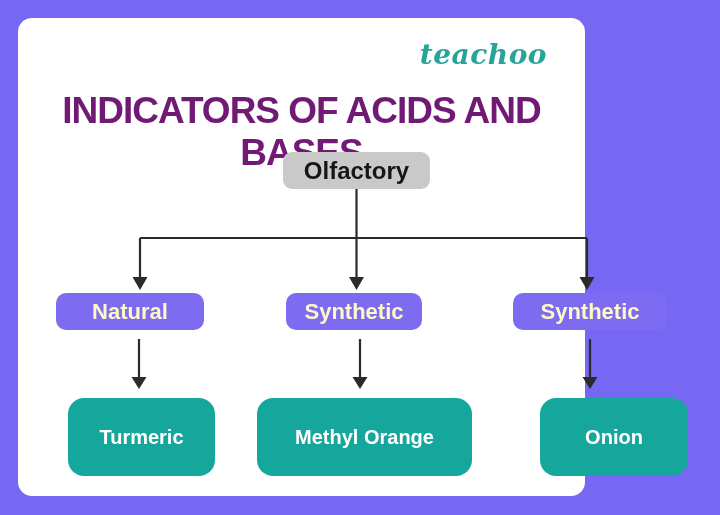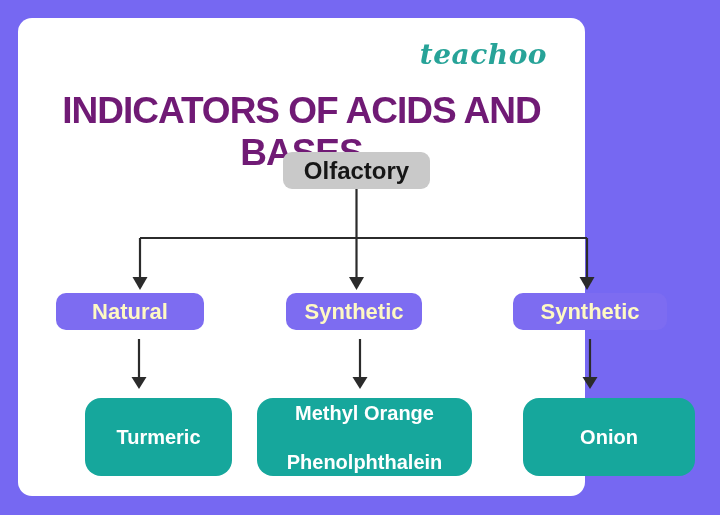--- a/index.html
+++ b/index.html
@@ -90,23 +90,23 @@
     color: #ffffff;
     font-size: 20px;
     font-weight: bold;
     display: flex;
     flex-direction: column;
     align-items: center;
     justify-content: space-evenly;
     text-align: center;
     padding: 4px 6px;
   }
-  .leaf-natural   { left: 68px;  width: 147px; margin-left: 17px; }
+  .leaf-natural   { left: 68px;  width: 147px; }
   .leaf-synthetic { left: 257px; width: 215px; gap: 26px; }
-  .leaf-olfactory { left: 523px; width: 172px; justify-content: center; }
+  .leaf-olfactory { left: 540px; width: 148px; justify-content: center; }
 </style>
 </head>
 <body>
 
 <div class="canvas">
   <div class="card">
 
     <div class="logo">teachoo</div>
 
     <h1 class="title">INDICATORS OF ACIDS AND BASES</h1>
@@ -131,19 +131,18 @@
   <div class="node cat-node cat-natural">Natural</div>
   <div class="node cat-node cat-synthetic">Synthetic</div>
   <div class="node cat-node cat-olfactory">Synthetic</div>
 
   <div class="leaf-node leaf-natural">
     <div>Turmeric</div>
   </div>
 
   <div class="leaf-node leaf-synthetic">
     <div>Methyl Orange</div>
-    <div>Phenolphthalein</div>
   </div>
 
   <div class="leaf-node leaf-olfactory">
     <div>Onion</div>
   </div>
 </div>
 
 </body></html>

